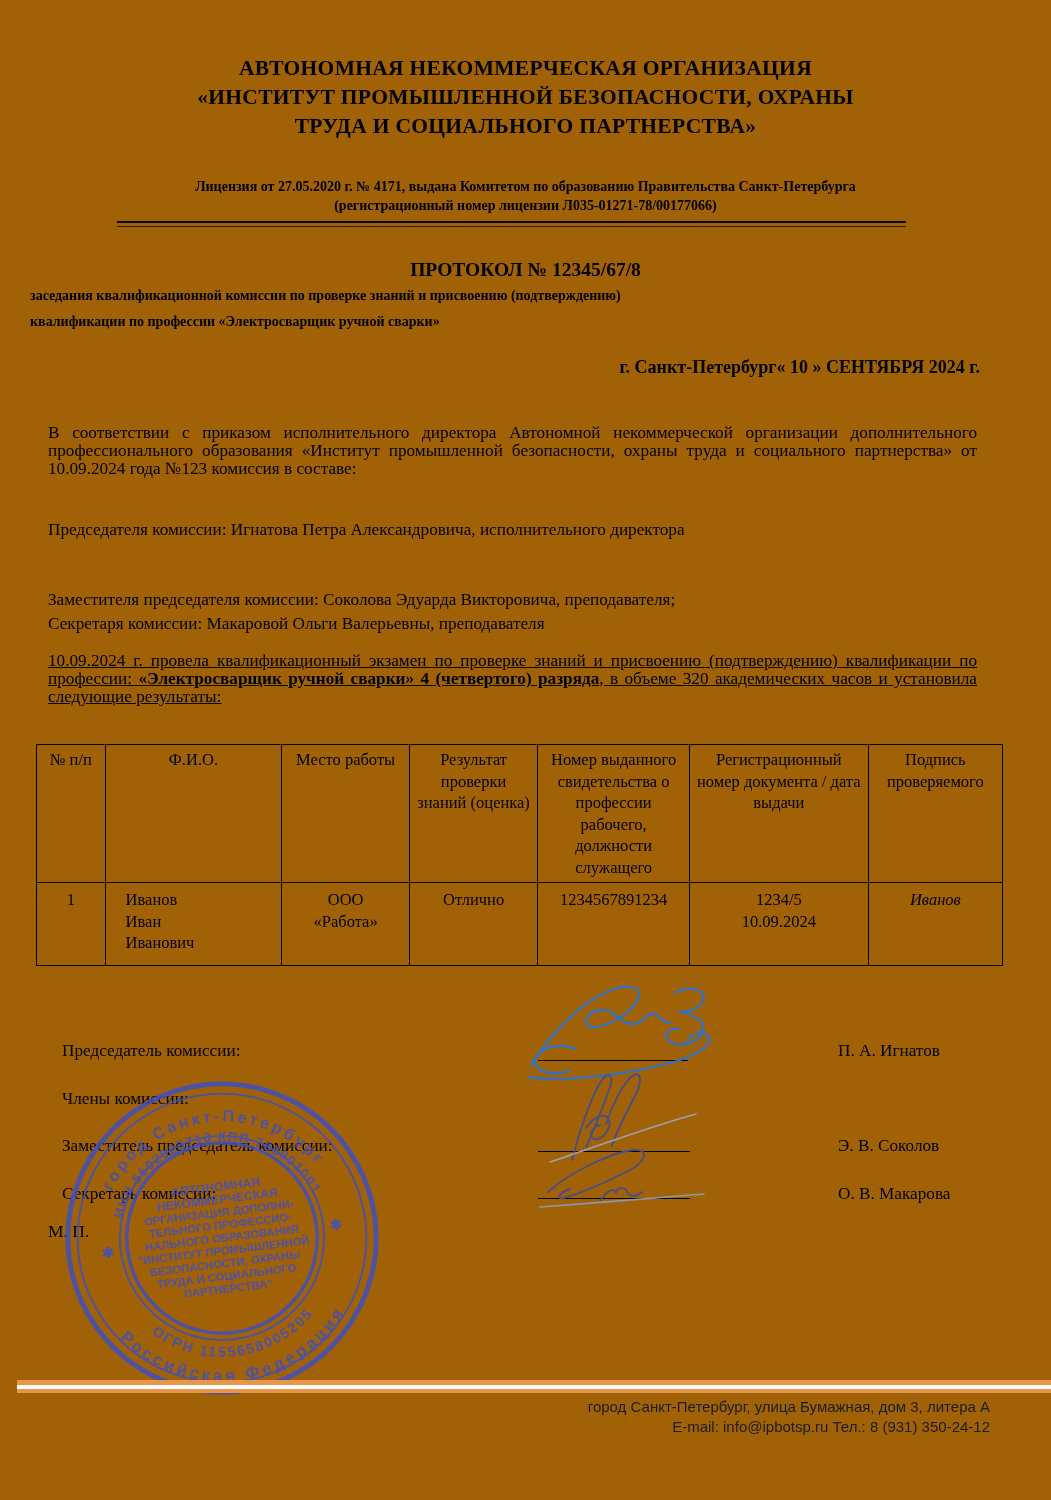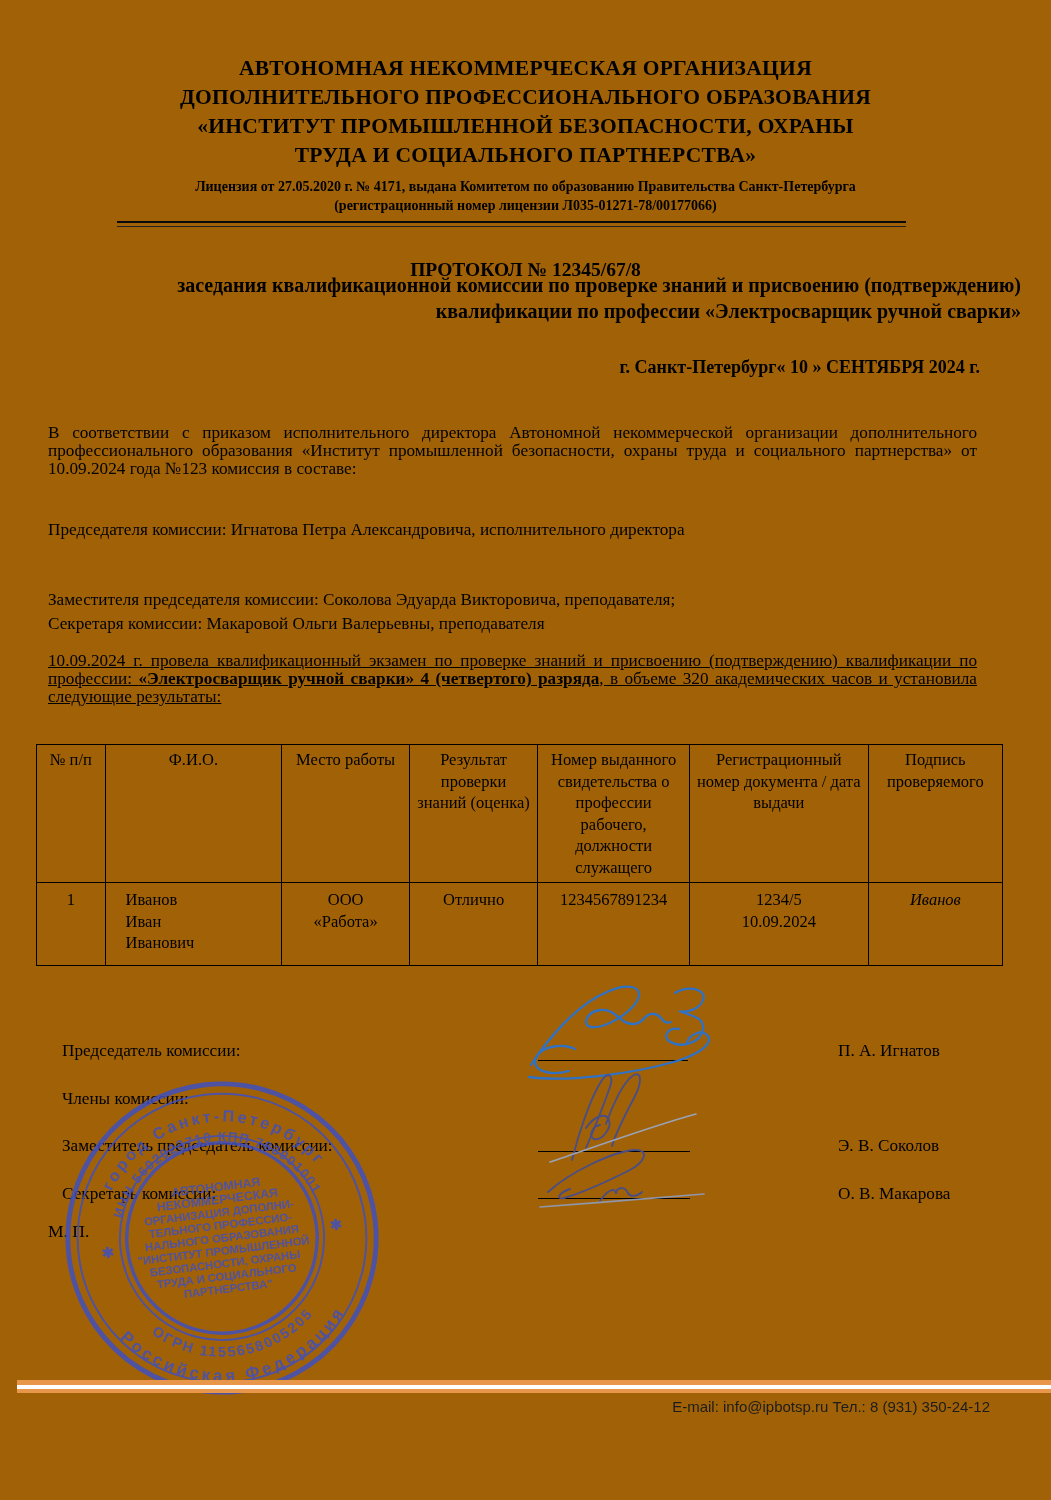--- a/index.html
+++ b/index.html
@@ -10,22 +10,22 @@
   
   .org-name{position:absolute;top:54px;left:40px;width:971px;text-align:center;
     font-weight:bold;font-size:21.5px;line-height:29px;letter-spacing:.3px;}
   .license{position:absolute;top:177px;left:40px;width:971px;text-align:center;
     font-weight:bold;font-size:14px;line-height:19px;}
   .head-rule{position:absolute;top:221px;left:117px;width:789px;height:3px;
     border-top:2.5px solid #0a0a0a;border-bottom:1.5px solid #222;}
   
   .protocol-title{position:absolute;top:259px;left:40px;width:971px;text-align:center;
     font-weight:bold;font-size:19.5px;}
-  .protocol-subtitle{position:absolute;top:272px;left:30px;width:991px;text-align:right;
-    font-weight:bold;font-size:20px;line-height:26px;}
+  .protocol-subtitle{position:absolute;top:283px;left:30px;width:991px;text-align:left;
+    font-weight:bold;font-size:14px;line-height:26px;}
   .meta-row{position:absolute;top:357px;left:48px;width:932px;display:flex;
     justify-content:flex-end;font-weight:bold;font-size:18px;}
   
   .para{position:absolute;left:48px;width:929px;font-size:17.2px;line-height:18px;
     text-align:justify;}
   .p1{top:424px;}
   .line-plain{position:absolute;left:48px;width:929px;font-size:17.2px;}
   .l-chair{top:520px;}
   .l-members{top:566px;}
   .l-deputy{top:590px;}
@@ -56,21 +56,20 @@
   .footer-text{position:absolute;top:1397px;right:61px;width:600px;text-align:right;
     font-family:"Liberation Sans", sans-serif;font-size:15px;line-height:19.5px;color:#1c1c1c;}
 </style>
 </head>
 <body>
 
 <div class="page">
 
   <div class="org-name">
     <div>АВТОНОМНАЯ НЕКОММЕРЧЕСКАЯ ОРГАНИЗАЦИЯ</div>
-    <div>ДОПОЛНИТЕЛЬНОГО ПРОФЕССИОНАЛЬНОГО ОБРАЗОВАНИЯ</div>
     <div>«ИНСТИТУТ ПРОМЫШЛЕННОЙ БЕЗОПАСНОСТИ, ОХРАНЫ</div>
     <div>ТРУДА И СОЦИАЛЬНОГО ПАРТНЕРСТВА»</div>
   </div>
   <div class="license">
     <div>Лицензия от 27.05.2020 г. № 4171, выдана Комитетом по образованию Правительства Санкт-Петербурга</div>
     <div>(регистрационный номер лицензии Л035-01271-78/00177066)</div>
   </div>
   <div class="head-rule"></div>
 
   <div class="protocol-title">ПРОТОКОЛ № 12345/67/8</div>
@@ -210,16 +209,17 @@
         <text x="165" y="182" font-size="11.5">"ИНСТИТУТ ПРОМЫШЛЕННОЙ</text>
         <text x="165" y="195" font-size="11.5">БЕЗОПАСНОСТИ, ОХРАНЫ</text>
         <text x="165" y="208" font-size="11.5">ТРУДА И СОЦИАЛЬНОГО</text>
         <text x="165" y="221" font-size="11.5">ПАРТНЕРСТВА"</text>
       </g>
     </g>
   </svg>
 
   <div class="foot-rule"></div>
   <div class="footer-text">
+    <div>город Санкт-Петербург, улица Бумажная, дом 3, литера А</div>
     <div>E-mail: info@ipbotsp.ru Тел.: 8 (931) 350-24-12</div>
   </div>
 
 </div>
 
 </body></html>

